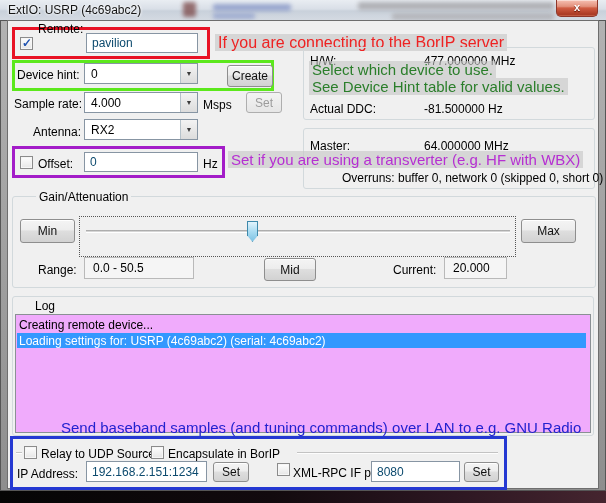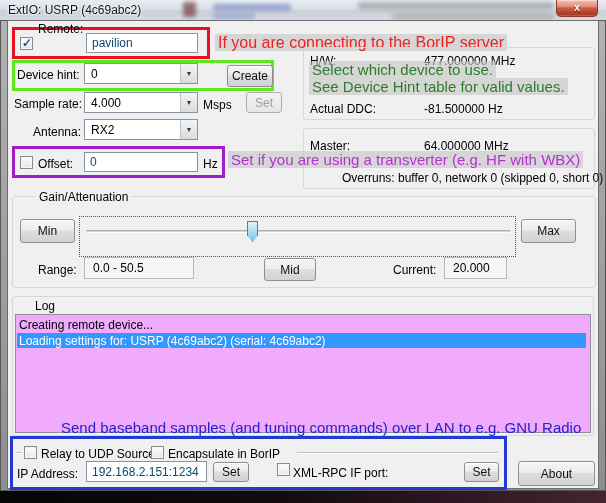--- a/index.html
+++ b/index.html
@@ -154,18 +154,18 @@
   <div class="etch" style="left:297px;top:452px;width:201px;"></div>
   <div class="cb" style="left:24px;top:446px;"></div>
   <div class="lbl" style="left:41px;top:447px;">Relay to UDP Source</div>
   <div class="cb" style="left:151px;top:446px;"></div>
   <div class="lbl" style="left:168px;top:447px;">Encapsulate in BorIP</div>
   <div class="lbl" style="left:17px;top:467px;">IP Address:</div>
   <input class="tin" style="left: 86px; top: 461px; width: 121px; height: 21px;" value="192.168.2.151:1234">
   <div class="btn" style="left:213px;top:462px;width:36px;height:20px;">Set</div>
   <div class="cb" style="left:277px;top:463px;"></div>
   <div class="lbl" style="left:293px;top:466px;">XML-RPC IF port:</div>
+  <input class="tin" style="left: 371px; top: 461px; width: 89px; height: 21px;" value="8080">
   <div class="btn" style="left:464px;top:462px;width:35px;height:20px;">Set</div>
 
-  <div class="btn" style="left:518px;top:461px;width:77px;height:25px;">About</div>
 
   <div class="bottom-band"></div>
 </div>
 
 </body></html>

